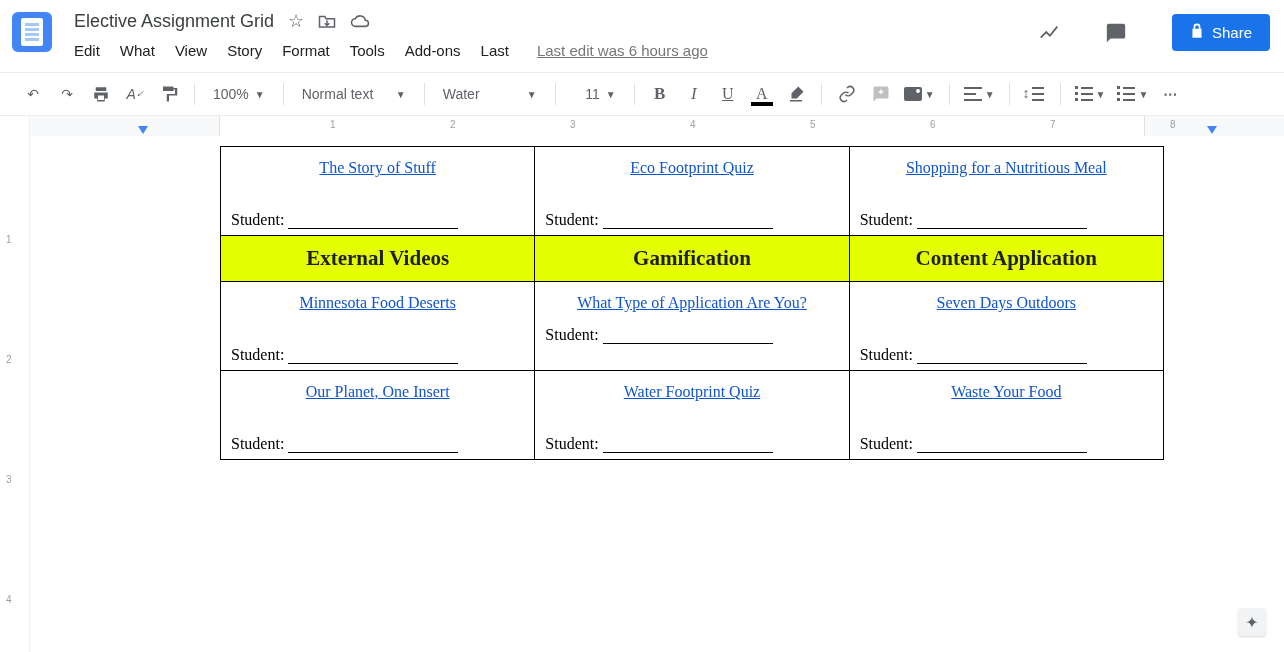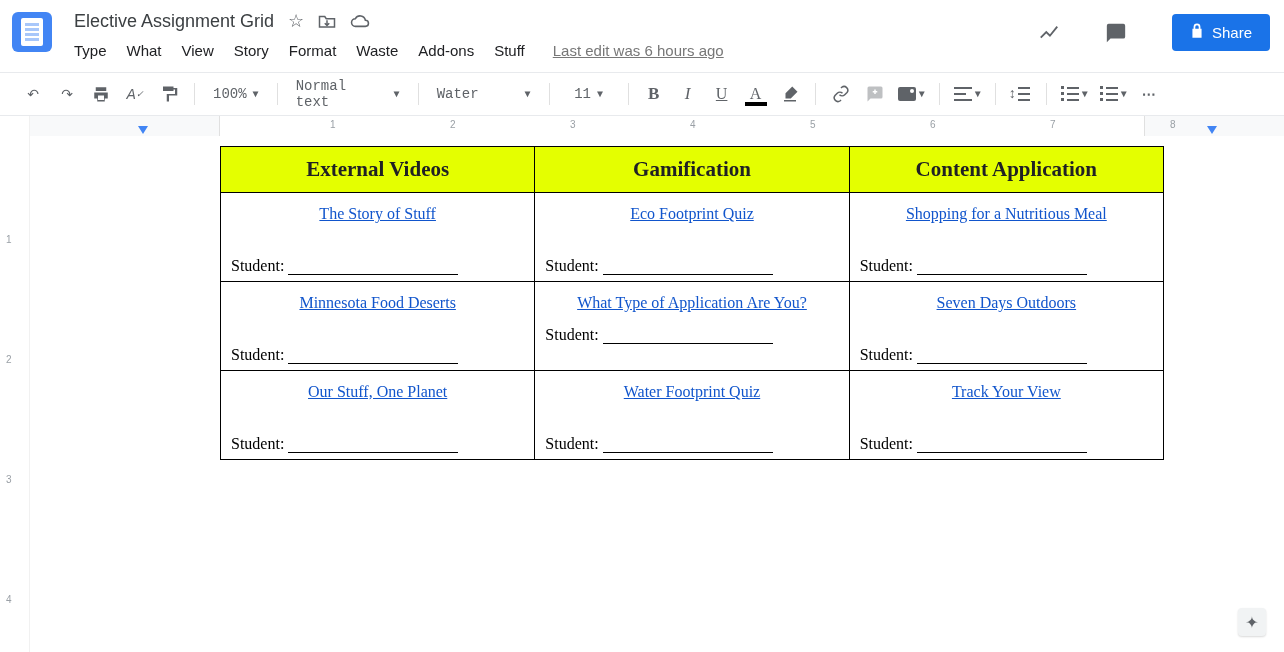--- a/index.html
+++ b/index.html
@@ -24,25 +24,25 @@
   .title-right { position:absolute; right:14px; top:14px; display:flex; align-items:center; gap:44px; }
   .icon-btn { color:#5f6368; font-size:22px; cursor:pointer; display:flex; align-items:center; }
   .share-btn { background:#1a73e8; color:#fff; font-size:15px; font-weight:500; border:none; border-radius:4px; padding:9px 18px; display:flex; align-items:center; gap:8px; cursor:pointer; }
   .share-btn .lock { font-size:15px;}
 
   
   .toolbar-wrap { border-top:1px solid #e8eaed; border-bottom:1px solid #e8eaed; background:#fff; }
   .toolbar { height:42px; display:flex; align-items:center; padding:0 18px; color:#5f6368; gap:4px; font-size:14px; }
   .tbtn { width:30px; height:30px; display:flex; align-items:center; justify-content:center; cursor:pointer; border-radius:4px; }
   .sep { width:1px; height:22px; background:#e0e0e0; margin:0 6px;}
-  .dd { display:flex; align-items:center; gap:6px; padding:0 8px; height:30px; cursor:pointer; border-radius:4px;font-family:Liberation Mono, monospace; }
+  .dd { display:flex; align-items:center; gap:6px; padding:0 8px; height:30px; cursor:pointer; border-radius:4px; }
   .arrow-down{ font-size:10px; color:#5f6368;}
   .styles-dd{ width:120px; justify-content:space-between;}
   .font-dd{ width:110px; justify-content:space-between;}
-  .size-dd{ width:58px; justify-content:center;}
+  .size-dd{ width:58px; justify-content:flex-end;}
   .bold{ font-weight:700; font-family:"Times New Roman",serif; font-size:17px;}
   .italic{ font-style:italic; font-family:"Times New Roman",serif; font-size:17px;}
   .underline{ text-decoration:underline; font-family:"Times New Roman",serif; font-size:16px;}
   .text-color{ position:relative;}
   .text-color::after{ content:""; position:absolute; left:4px; right:4px; bottom:3px; height:4px; background:#000;}
   .hl{ color:#80868b;}
   .more{letter-spacing:2px; font-weight:700;}
   .img-box{ width:18px; height:14px; background:#5f6368; border-radius:2px; position:relative;}
   .img-box::after{ content:""; position:absolute; right:2px; top:2px; width:4px; height:4px; background:#fff; border-radius:50%;}
   .align-ic, .list-ic { width:18px; height:14px; position:relative;}
@@ -110,28 +110,28 @@
               <path d="M12 9v7M9 13l3 3 3-3"></path>
             </svg>
       </span>
       <span class="title-icon">
         <svg width="20" height="16" viewBox="0 0 26 18" fill="none" stroke="#5f6368" stroke-width="2">
               <path d="M7 16a5 5 0 010-10 7 7 0 0113 2 4 4 0 010 8H7z"></path>
             </svg>
       </span>
     </div>
     <div class="menubar">
-      <span>Type</span>
+      <span>Edit</span>
       <span>What</span>
       <span>View</span>
       <span>Story</span>
       <span>Format</span>
-      <span>Waste</span>
+      <span>Tools</span>
       <span>Add-ons</span>
-      <span>Stuff</span>
+      <span>Last</span>
       <span class="last-edit">Last edit was 6 hours ago</span>
     </div>
   </div>
   <div class="title-right">
     <span class="icon-btn">
       <svg width="22" height="22" viewBox="0 0 24 24" fill="none" stroke="#5f6368" stroke-width="2">
             <path d="M3 17l6-6 4 4 8-10"></path>
           </svg>
     </span>
     <span class="icon-btn">
@@ -279,38 +279,38 @@
     <div class="caret"></div>
 
     <div class="outline-box">
           <span></span>
         </div>
 
     <div class="page">
       <table class="doc-table">
         <tbody>
               <tr>
+          <td class="cell"><a class="link">The Story of Stuff</a><span class="student">Student:</span><span class="blank"></span></td>
+          <td class="cell"><a class="link">Eco Footprint Quiz</a><span class="student">Student:</span><span class="blank"></span></td>
+          <td class="cell"><a class="link">Shopping for a Nutritious Meal</a><span class="student">Student:</span><span class="blank"></span></td>
+        </tr>
+        <tr>
           <th class="header-bg">External Videos</th>
           <th class="header-bg">Gamification</th>
           <th class="header-bg">Content Application</th>
-        </tr>
-        <tr>
-          <td class="cell"><a class="link">The Story of Stuff</a><span class="student">Student:</span><span class="blank"></span></td>
-          <td class="cell"><a class="link">Eco Footprint Quiz</a><span class="student">Student:</span><span class="blank"></span></td>
-          <td class="cell"><a class="link">Shopping for a Nutritious Meal</a><span class="student">Student:</span><span class="blank"></span></td>
         </tr>
         <tr>
           <td class="cell"><a class="link">Minnesota Food Deserts</a><span class="student">Student:</span><span class="blank"></span></td>
           <td class="cell"><a class="link" style="margin-bottom:14px;">What Type of Application Are You?</a><span class="student">Student:</span><span class="blank"></span></td>
           <td class="cell"><a class="link">Seven Days Outdoors</a><span class="student">Student:</span><span class="blank"></span></td>
         </tr>
         <tr>
-          <td class="cell"><a class="link">Our Stuff, One Planet</a><span class="student">Student:</span><span class="blank"></span></td>
+          <td class="cell"><a class="link">Our Planet, One Insert</a><span class="student">Student:</span><span class="blank"></span></td>
           <td class="cell"><a class="link">Water Footprint Quiz</a><span class="student">Student:</span><span class="blank"></span></td>
-          <td class="cell"><a class="link">Track Your View</a><span class="student">Student:</span><span class="blank"></span></td>
+          <td class="cell"><a class="link">Waste Your Food</a><span class="student">Student:</span><span class="blank"></span></td>
         </tr>
       </tbody>
           </table>
     </div>
 
     <div class="explore">✦</div>
   </div>
 </div>
 
 </div>

